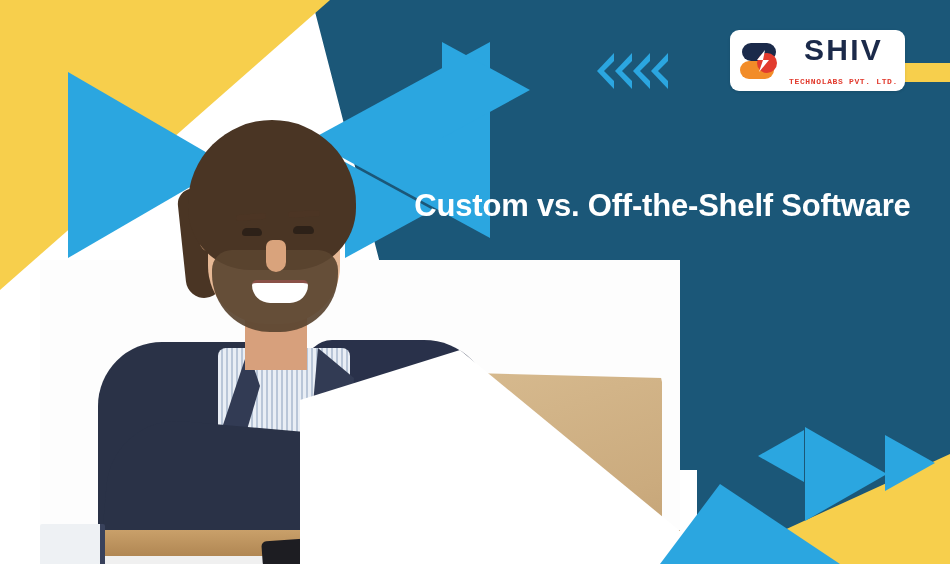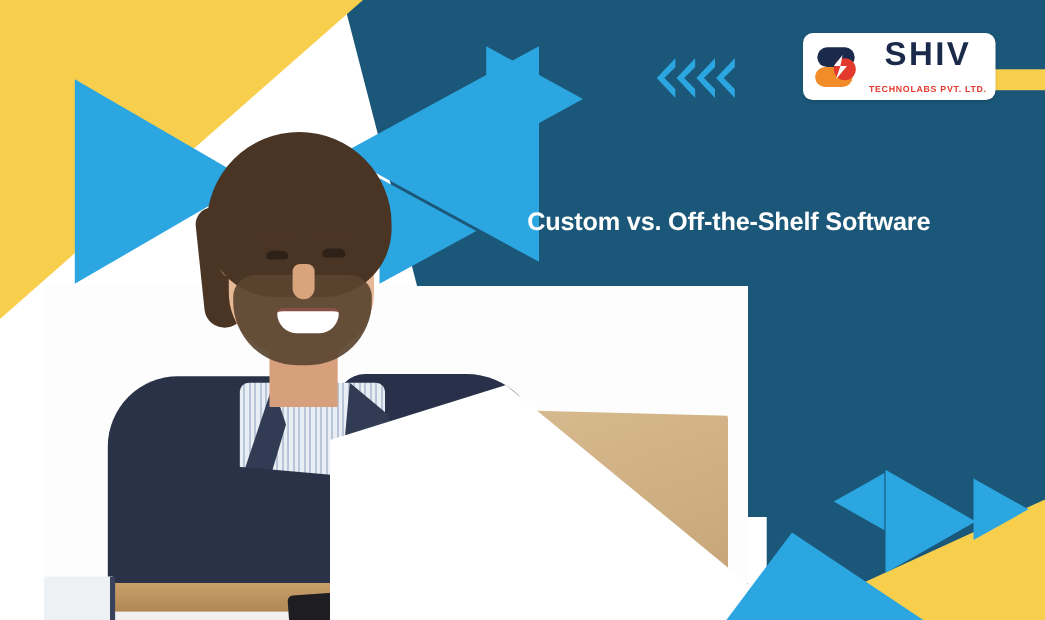--- a/index.html
+++ b/index.html
@@ -194,21 +194,21 @@
     color: #1b2a4a;
     font-family: "Liberation Sans", sans-serif;
   }
   .logo-sub {
     margin-top: 13px;
     font-size: 8px;
     font-weight: bold;
     letter-spacing: 0.65px;
     color: #e23b2e;
     white-space: nowrap;
-    font-family: Liberation Sans, sans-serif;
+    font-family: Liberation Mono, monospace;
   }
 
   
   .chevrons {
     position: absolute;
     left: 597px;
     top: 53px;
     display: flex;
     gap: 1px;
   }
@@ -235,21 +235,21 @@
   
   .headline {
     position: absolute;
     left: 390px;
     top: 186px;
     width: 545px;
     text-align: center;
     color: #ffffff;
   }
   .headline .line1 {
-    font-size: 23px;
+    font-size: 31px;
     font-weight: bold;
     line-height: 1.32;
     letter-spacing: -0.2px;
     white-space: nowrap;
   }
   .headline .line2,
   .headline .line3 {
     font-size: 30px;
     font-weight: normal;
     line-height: 1.6;

